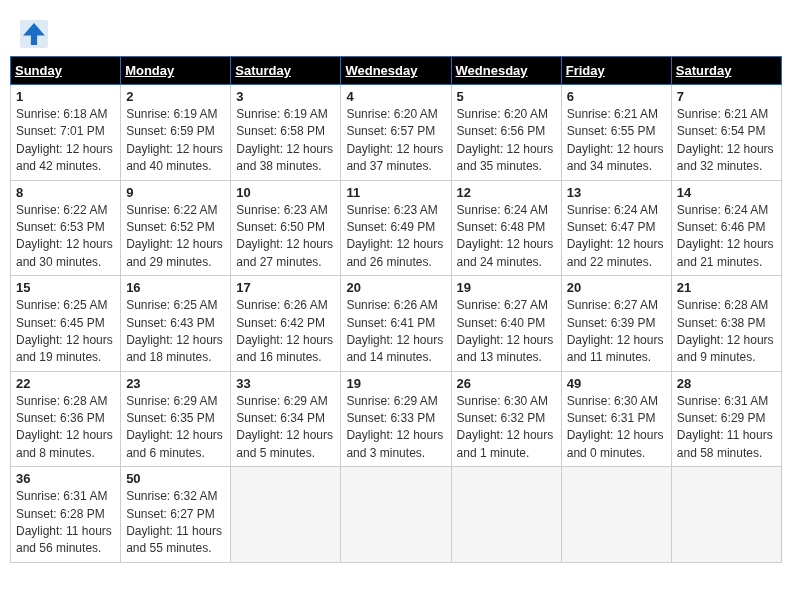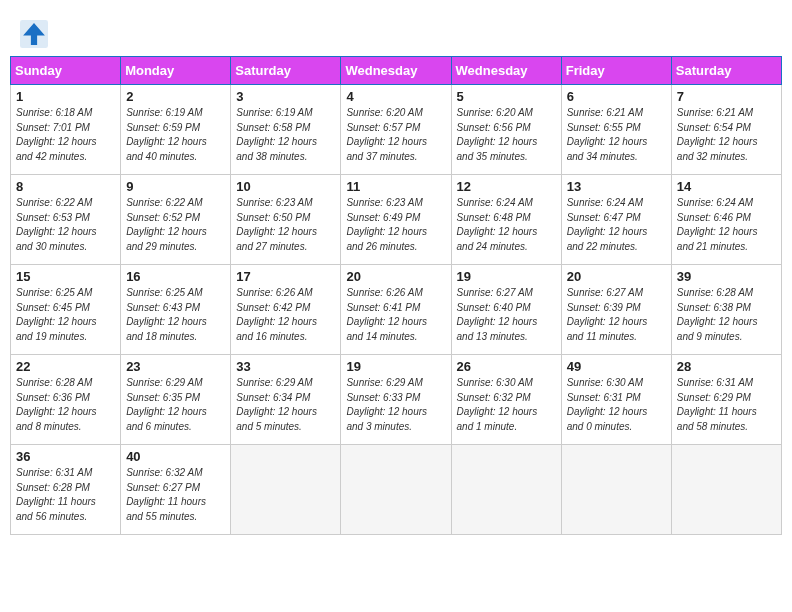--- a/index.html
+++ b/index.html
@@ -30,27 +30,28 @@
     .title-block { text-align: right; }
     .month-title { font-size: 36px; color: #333; font-weight: normal; }
     .location { font-size: 15px; color: #555; }
 
     .calendar {
       width: 100%;
       border-collapse: collapse;
       table-layout: fixed;
     }
     .calendar thead tr th {
-      background: #d946ef;
+      background: #000000;
       color: #fff;
       font-size: 13px;
       font-weight: bold;
       padding: 6px 4px;
       text-align: left;
       border: 1px solid #1a6fc4;
+      text-decoration: underline;
     }
     .calendar tbody tr td {
       border: 1px solid #ccc;
       vertical-align: top;
       padding: 4px 5px;
       font-size: 10.5px;
       color: #333;
       height: 90px;
       width: 14.28%;
       background: #fff;
@@ -60,23 +61,22 @@
     }
     .calendar tbody tr td .day-num {
       font-size: 13px;
       font-weight: bold;
       color: #222;
       display: block;
       margin-bottom: 2px;
     }
     .calendar tbody tr td .day-info {
       line-height: 1.45;
-      font-size: 10px;
+      font-size: 12px;
       color: #333;
-      font-style: italic;
     }
   </style>
 </head>
 <body>
 
 <div class="header">
   <div class="logo">
     <svg class="logo-icon" viewBox="0 0 36 36">
       <rect x="0" y="0" width="36" height="36" rx="3" fill="#1a6fc4" opacity="0.15"></rect>
       <polygon points="18,4 32,20 22,20 22,32 14,32 14,20 4,20" fill="#1a6fc4"></polygon>
@@ -184,21 +184,21 @@
         </td>
         <td>
           <span class="day-num">19</span>
           <div class="day-info">Sunrise: 6:27 AM<br>Sunset: 6:40 PM<br>Daylight: 12 hours<br>and 13 minutes.</div>
         </td>
         <td>
           <span class="day-num">20</span>
           <div class="day-info">Sunrise: 6:27 AM<br>Sunset: 6:39 PM<br>Daylight: 12 hours<br>and 11 minutes.</div>
         </td>
         <td>
-          <span class="day-num">39</span>
+          <span class="day-num">21</span>
           <div class="day-info">Sunrise: 6:28 AM<br>Sunset: 6:38 PM<br>Daylight: 12 hours<br>and 9 minutes.</div>
         </td>
       </tr>
       <tr>
         <td>
           <span class="day-num">22</span>
           <div class="day-info">Sunrise: 6:28 AM<br>Sunset: 6:36 PM<br>Daylight: 12 hours<br>and 8 minutes.</div>
         </td>
         <td>
           <span class="day-num">23</span>
@@ -224,21 +224,21 @@
           <span class="day-num">28</span>
           <div class="day-info">Sunrise: 6:31 AM<br>Sunset: 6:29 PM<br>Daylight: 11 hours<br>and 58 minutes.</div>
         </td>
       </tr>
       <tr>
         <td>
           <span class="day-num">36</span>
           <div class="day-info">Sunrise: 6:31 AM<br>Sunset: 6:28 PM<br>Daylight: 11 hours<br>and 56 minutes.</div>
         </td>
         <td>
-          <span class="day-num">40</span>
+          <span class="day-num">50</span>
           <div class="day-info">Sunrise: 6:32 AM<br>Sunset: 6:27 PM<br>Daylight: 11 hours<br>and 55 minutes.</div>
         </td>
         <td class="empty"></td>
         <td class="empty"></td>
         <td class="empty"></td>
         <td class="empty"></td>
         <td class="empty"></td>
       </tr>
     </tbody>
 </table>

